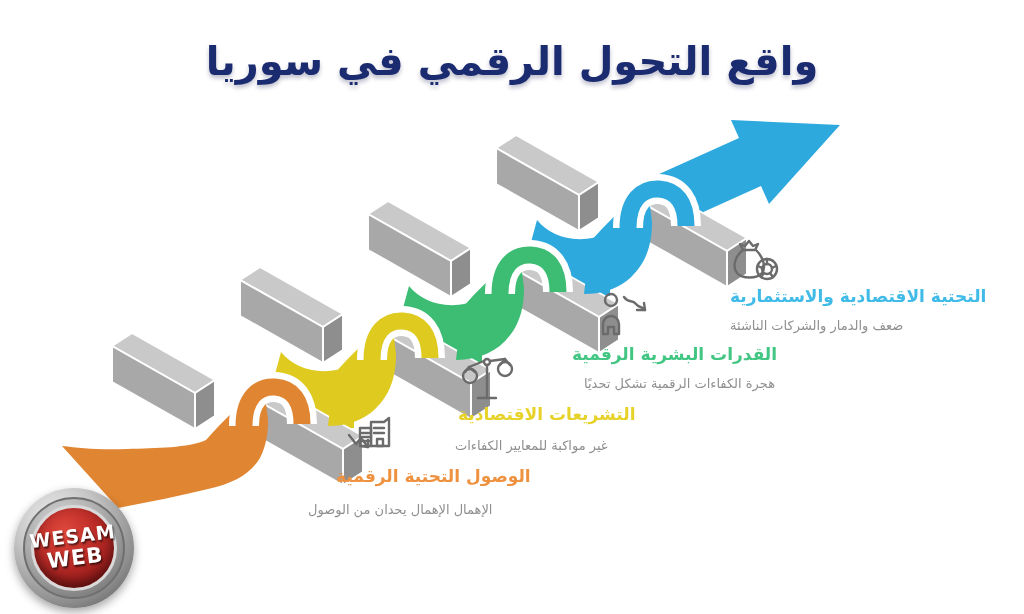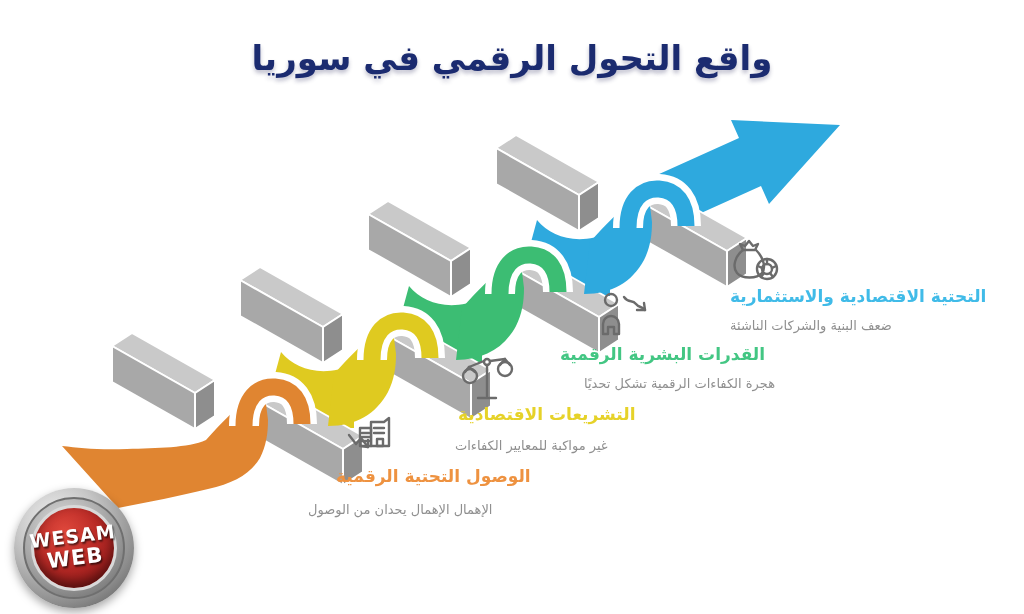--- a/index.html
+++ b/index.html
@@ -1,28 +1,28 @@
 <!DOCTYPE html>
 <html lang="ar"><head>
 <meta charset="utf-8">
 <style>
   html,body{margin:0;padding:0;background:#fff;}
   body{width:1024px;height:614px;position:relative;overflow:hidden;
        font-family:"DejaVu Sans",sans-serif;}
   .title{position:absolute;left:0;right:0;top:38px;text-align:center;
-         font-size:34px;font-weight:bold;color:#1b2b70;
+         font-size:40px;font-weight:bold;color:#1b2b70;
          text-shadow:0 3px 4px rgba(40,40,90,.30);}
   svg.scene{position:absolute;left:0;top:0;}
   .stage-label{position:absolute;font-size:17px;font-weight:bold;white-space:nowrap;}
   .stage-desc{position:absolute;font-size:13px;color:#8f8f8f;white-space:nowrap;}
   .stage-icon{position:absolute;}
   
   .lbl-s0{left:336px;top:466px;} .dsc-s0{left:308px;top:502px;} .ico-s0{left:344px;top:408px;}
   .lbl-s1{left:458px;top:404px;} .dsc-s1{left:455px;top:438px;} .ico-s1{left:460px;top:352px;}
-  .lbl-s2{left:560px;top:344px;} .dsc-s2{left:584px;top:376px;} .ico-s2{left:596px;top:288px;}
+  .lbl-s2{left:572px;top:344px;} .dsc-s2{left:584px;top:376px;} .ico-s2{left:596px;top:288px;}
   .lbl-s3{left:730px;top:286px;} .dsc-s3{left:730px;top:318px;} .ico-s3{left:728px;top:228px;}
   .icon-stroke{stroke:#6b6b6b;stroke-width:2.4;fill:none;stroke-linecap:round;stroke-linejoin:round;}
   
   .logo{position:absolute;left:14px;top:488px;width:120px;height:120px;}
   .logo .outer{position:absolute;inset:0;border-radius:50%;
       background:radial-gradient(circle at 35% 28%,#f2f2f2 0%,#c7c7c7 35%,#8d8d8d 70%,#4c4c4c 100%);
       box-shadow:0 4px 10px rgba(0,0,0,.35);}
   .logo .ring{position:absolute;inset:9px;border-radius:50%;
       background:radial-gradient(circle at 40% 30%,#e2e2e2,#9a9a9a 60%,#606060);
       border:2px solid #6f6f6f;}
@@ -139,21 +139,21 @@
 <div class="stage-icon ico-s3">
   <svg width="56" height="60" viewBox="0 0 56 60" class="icon-stroke">
     <path d="M15,22 c-8,6 -11,17 -6,23 c5,6 20,6 25,0 c4,-5 2,-15 -6,-23"></path>
     <path d="M15,22 l-3,-6 l5,2 l4,-5 l4,5 l5,-2 l-3,6 z"></path>
     <circle cx="39" cy="41" r="10"></circle>
     <circle cx="39" cy="41" r="5"></circle>
     <path d="M39,31 v5 M30,38 l4,2 M33,49 l3,-4 M45,49 l-3,-4 M48,38 l-4,2"></path>
   </svg>
 </div>
 <div class="stage-label lbl-s3" dir="rtl" style="color: rgb(64, 187, 232);">التحتية الاقتصادية والاستثمارية</div>
-<div class="stage-desc dsc-s3" dir="rtl">ضعف البنية والشركات الناشئة</div>
+<div class="stage-desc dsc-s3" dir="rtl">ضعف والدمار والشركات الناشئة</div>
 
 <div class="logo">
   <div class="outer"></div>
   <div class="ring"></div>
   <div class="inner"></div>
   <div class="txt">
     <span class="l1">WESAM</span>
     <span class="l2">WEB</span>
   </div>
 </div>

